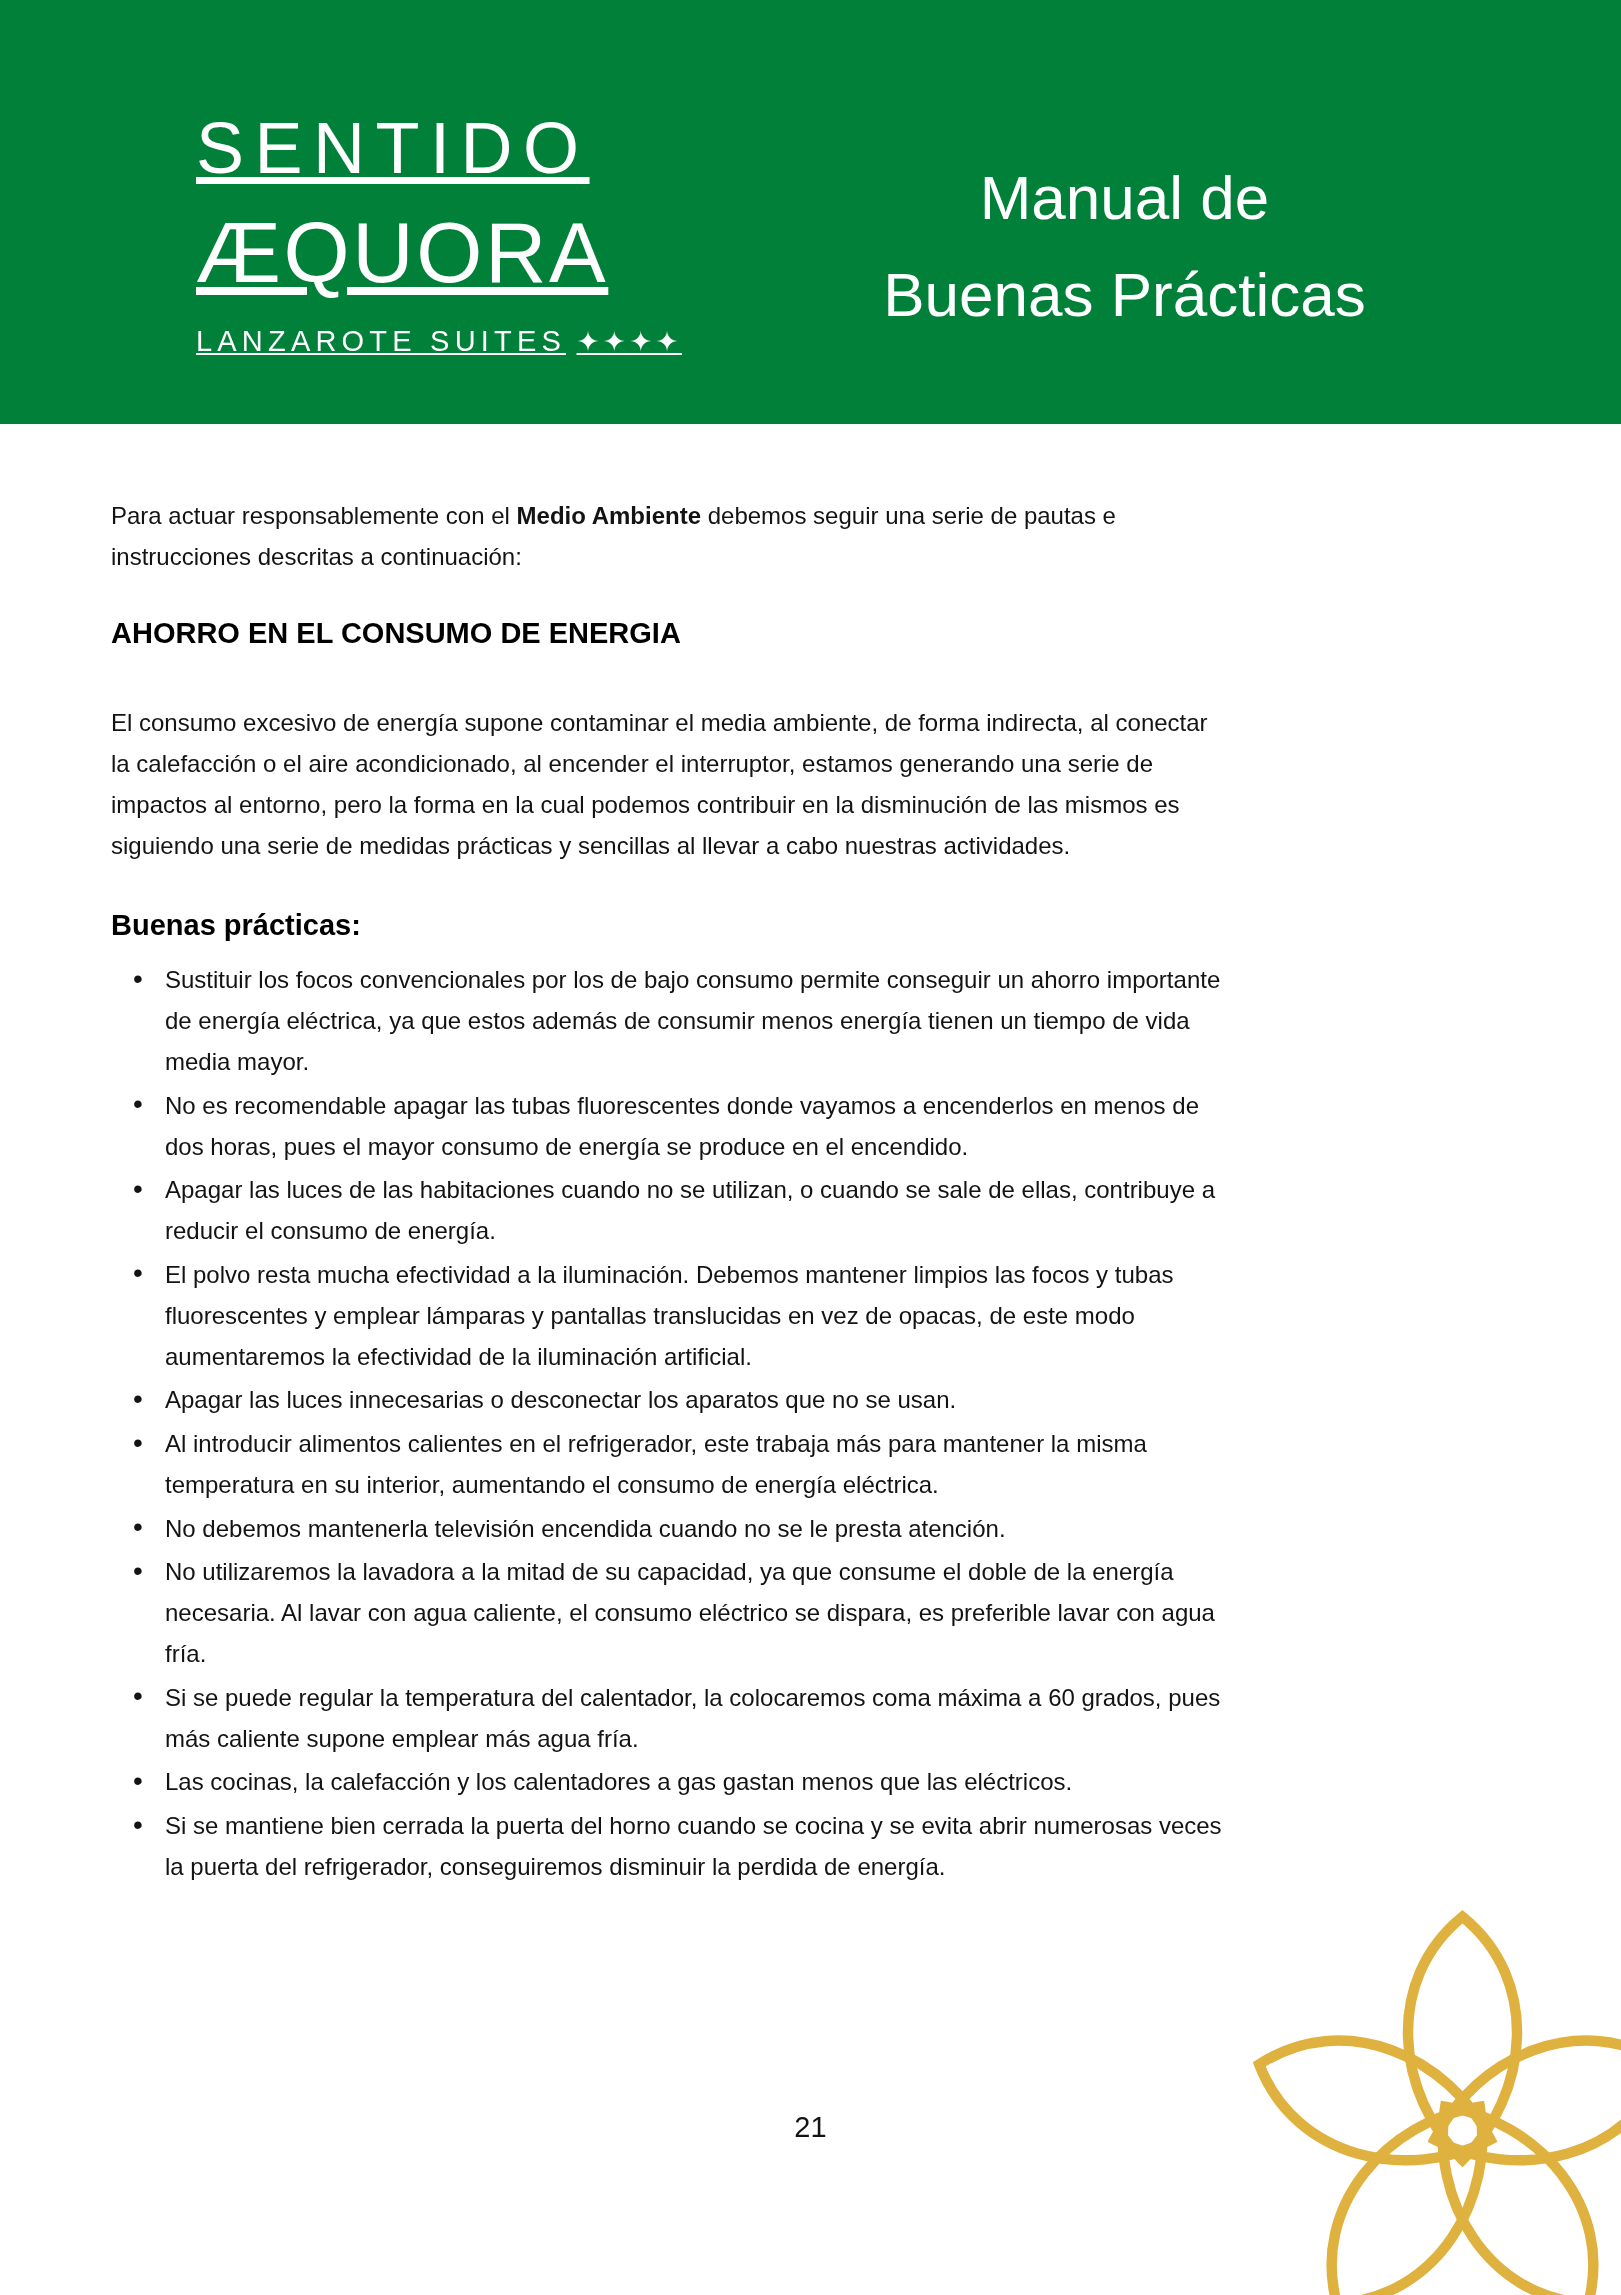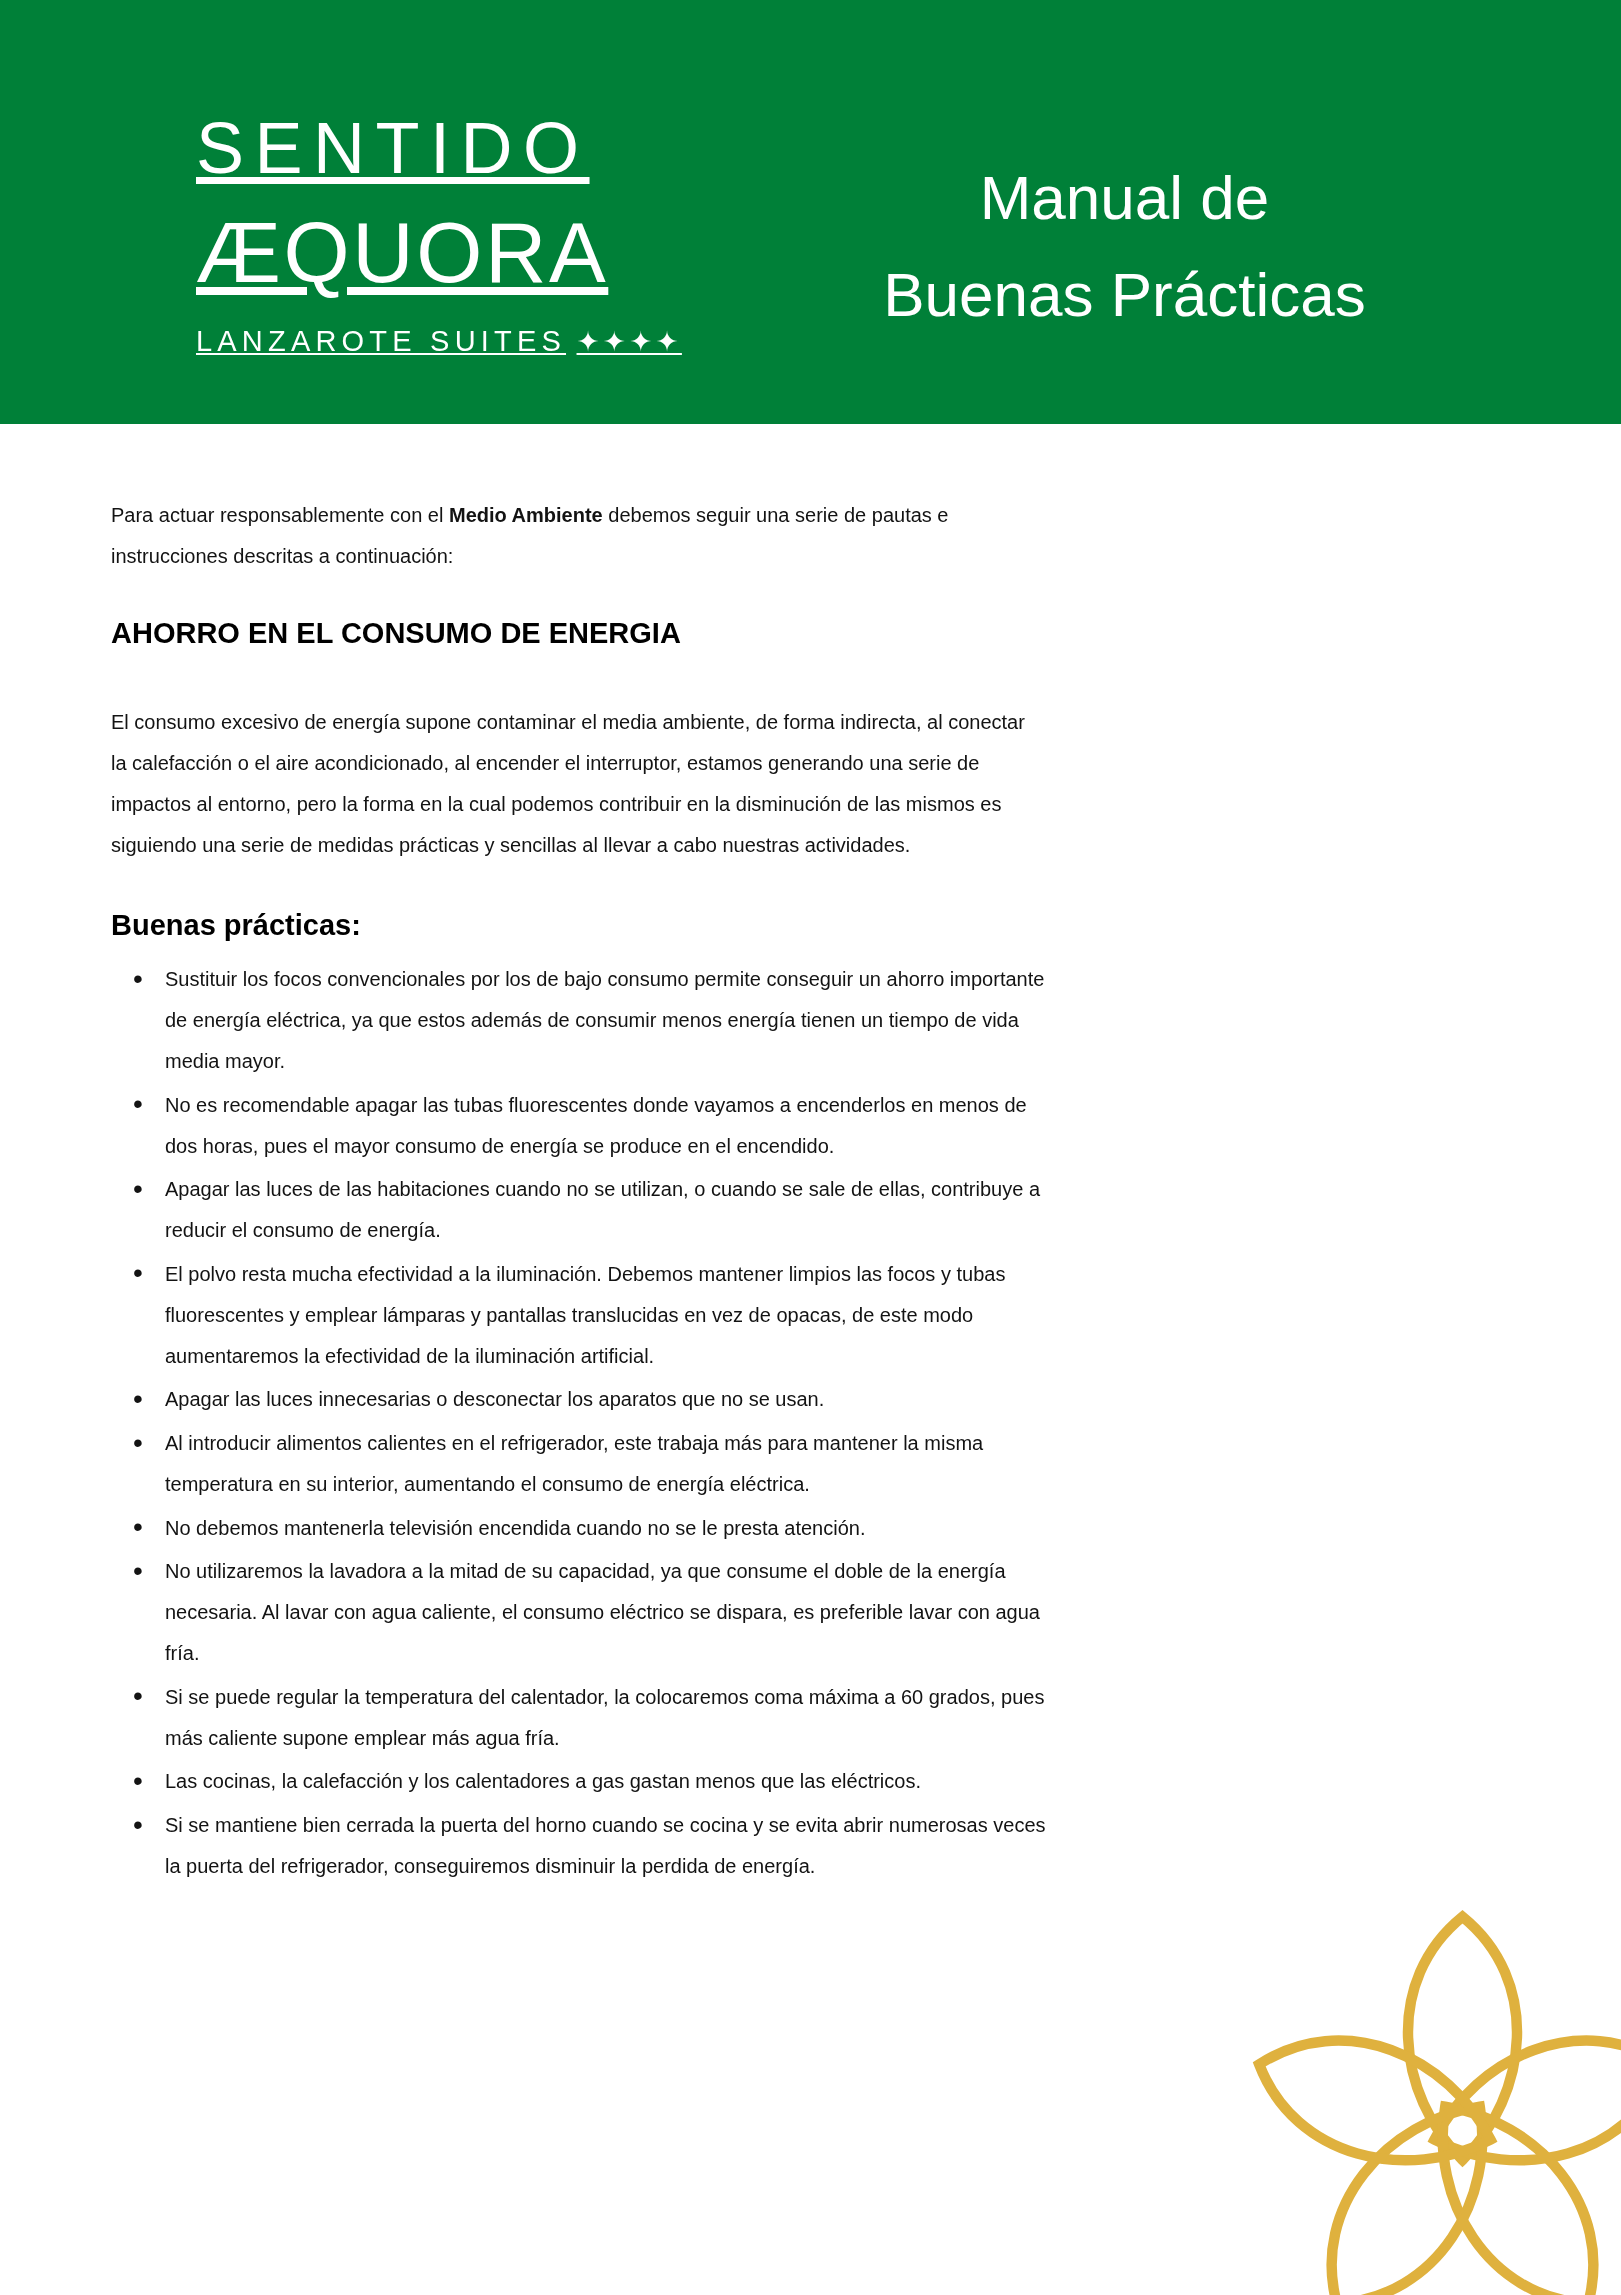--- a/index.html
+++ b/index.html
@@ -28,21 +28,21 @@
     text-align: center; color: #ffffff;
     font-size: 62px; line-height: 97px;
   }
 
   
   .content {
     position: absolute; left: 111px; top: 495px; width: 1485px;
     color: #131313;
   }
   .intro, .paragraph, .practices li {
-    font-size: 20px; line-height: 41px;
+    font-size: 24px; line-height: 41px;
     white-space: pre-line;
     margin: 0;
   }
   .intro strong { font-weight: 700; }
   .section-heading {
     margin: 36px 0 0; font-size: 29px; line-height: 41px;
     font-weight: 700; color: #000;
   }
   .paragraph { margin-top: 48px; }
   .practices-heading {
@@ -119,20 +119,21 @@
 necesaria. Al lavar con agua caliente, el consumo eléctrico se dispara, es preferible lavar con agua
 fría.</li>
       <li>Si se puede regular la temperatura del calentador, la colocaremos coma máxima a 60 grados, pues
 más caliente supone emplear más agua fría.</li>
       <li>Las cocinas, la calefacción y los calentadores a gas gastan menos que las eléctricos.</li>
       <li>Si se mantiene bien cerrada la puerta del horno cuando se cocina y se evita abrir numerosas veces
 la puerta del refrigerador, conseguiremos disminuir la perdida de energía.</li>
     </ul>
   </main>
 
+  <div class="page-number">21</div>
 
   <svg class="flower" viewBox="-400 -400 800 800" xmlns="http://www.w3.org/2000/svg" aria-hidden="true">
     <g id="flower-petals" fill="none" stroke="#DFB13E" stroke-width="16">
       <path d="M 0 45 C -102 -55, -120 -230, 0 -327 C 120 -230, 102 -55, 0 45 Z" transform="rotate(0)"></path>
       <path d="M 0 45 C -102 -55, -120 -230, 0 -327 C 120 -230, 102 -55, 0 45 Z" transform="rotate(72)"></path>
       <path d="M 0 45 C -102 -55, -120 -230, 0 -327 C 120 -230, 102 -55, 0 45 Z" transform="rotate(144)"></path>
       <path d="M 0 45 C -102 -55, -120 -230, 0 -327 C 120 -230, 102 -55, 0 45 Z" transform="rotate(216)"></path>
       <path d="M 0 45 C -102 -55, -120 -230, 0 -327 C 120 -230, 102 -55, 0 45 Z" transform="rotate(288)"></path>
     </g>
   </svg>

